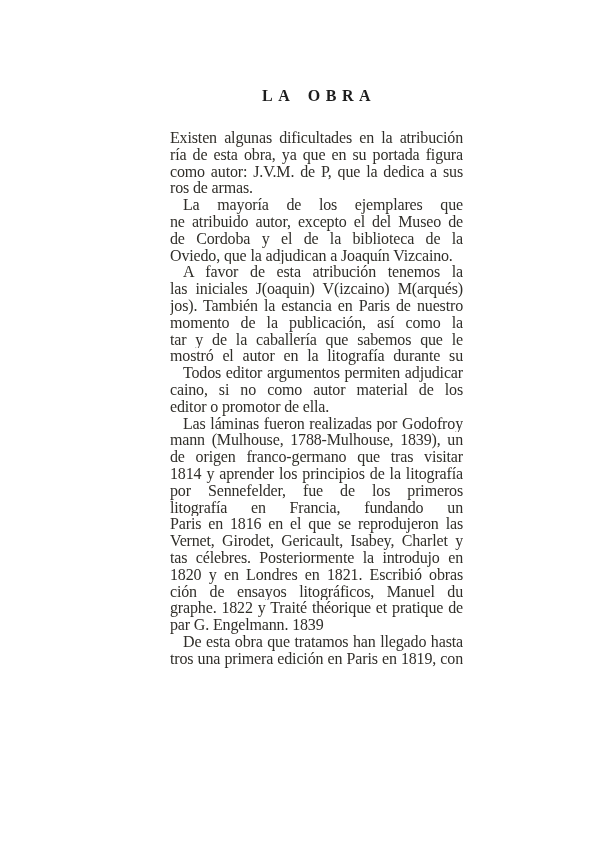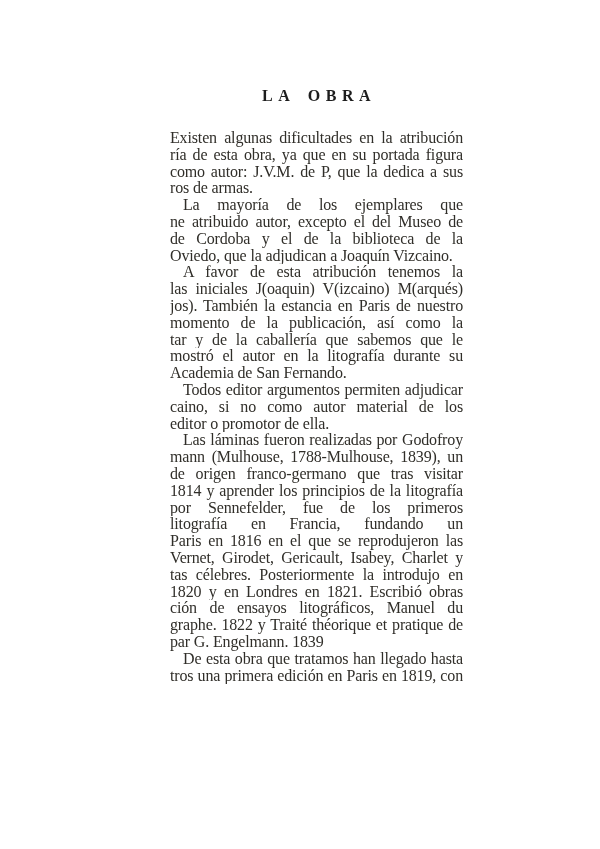--- a/index.html
+++ b/index.html
@@ -69,21 +69,20 @@
         <div class="line ind"><span>La mayoría de los ejemplares que conocemos no tie-</span></div>
         <div class="line"><span>ne atribuido autor, excepto el del Museo de Bellas Artes</span></div>
         <div class="line"><span>de Cordoba y el de la biblioteca de la Universidad de</span></div>
         <div class="line end"><span>Oviedo, que la adjudican a Joaquín Vizcaino.</span></div>
         <div class="line ind"><span>A favor de esta atribución tenemos la coincidencia de</span></div>
         <div class="line"><span>las iniciales J(oaquin) V(izcaino) M(arqués) de P(onte-</span></div>
         <div class="line"><span>jos). También la estancia en Paris de nuestro autor en el</span></div>
         <div class="line"><span>momento de la publicación, así como la temática mili-</span></div>
         <div class="line"><span>tar y de la caballería que sabemos que le ocupaba en ese</span></div>
         <div class="line"><span>mostró el autor en la litografía durante su estancia en</span></div>
-        <div class="line end"><span>Academia de San Fernando.</span></div>
         <div class="line ind"><span>Todos editor argumentos permiten adjudicar con ra-</span></div>
         <div class="line"><span>caino, si no como autor material de los diseños, como</span></div>
         <div class="line end"><span>editor o promotor de ella.</span></div>
         <div class="line ind"><span>Las láminas fueron realizadas por Godofroy Engel-</span></div>
         <div class="line"><span>mann (Mulhouse, 1788-Mulhouse, 1839), un grabador</span></div>
         <div class="line"><span>de origen franco-germano que tras visitar Munich en</span></div>
         <div class="line"><span>1814 y aprender los principios de la litografía inventada</span></div>
         <div class="line"><span>por Sennefelder, fue de los primeros introductores de la</span></div>
         <div class="line"><span>litografía en Francia, fundando un establecimiento en</span></div>
         <div class="line"><span>Paris en 1816 en el que se reprodujeron las obras de</span></div>

